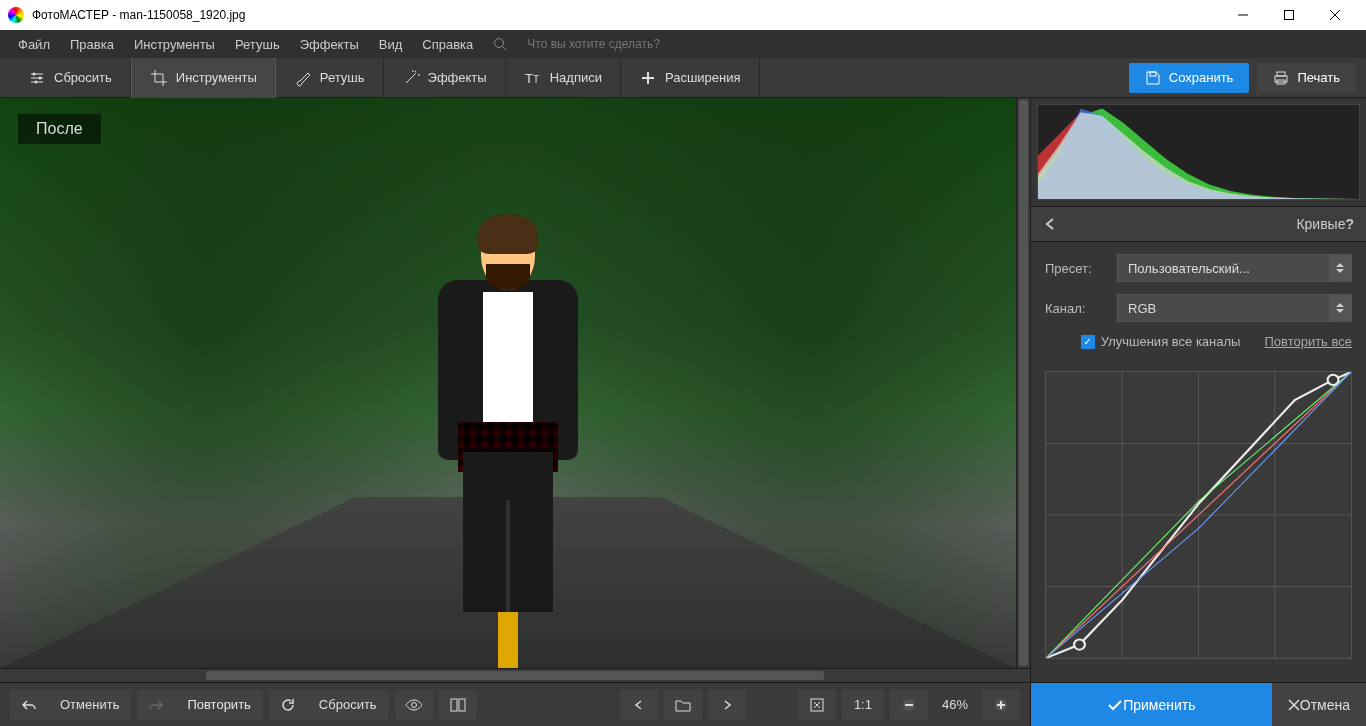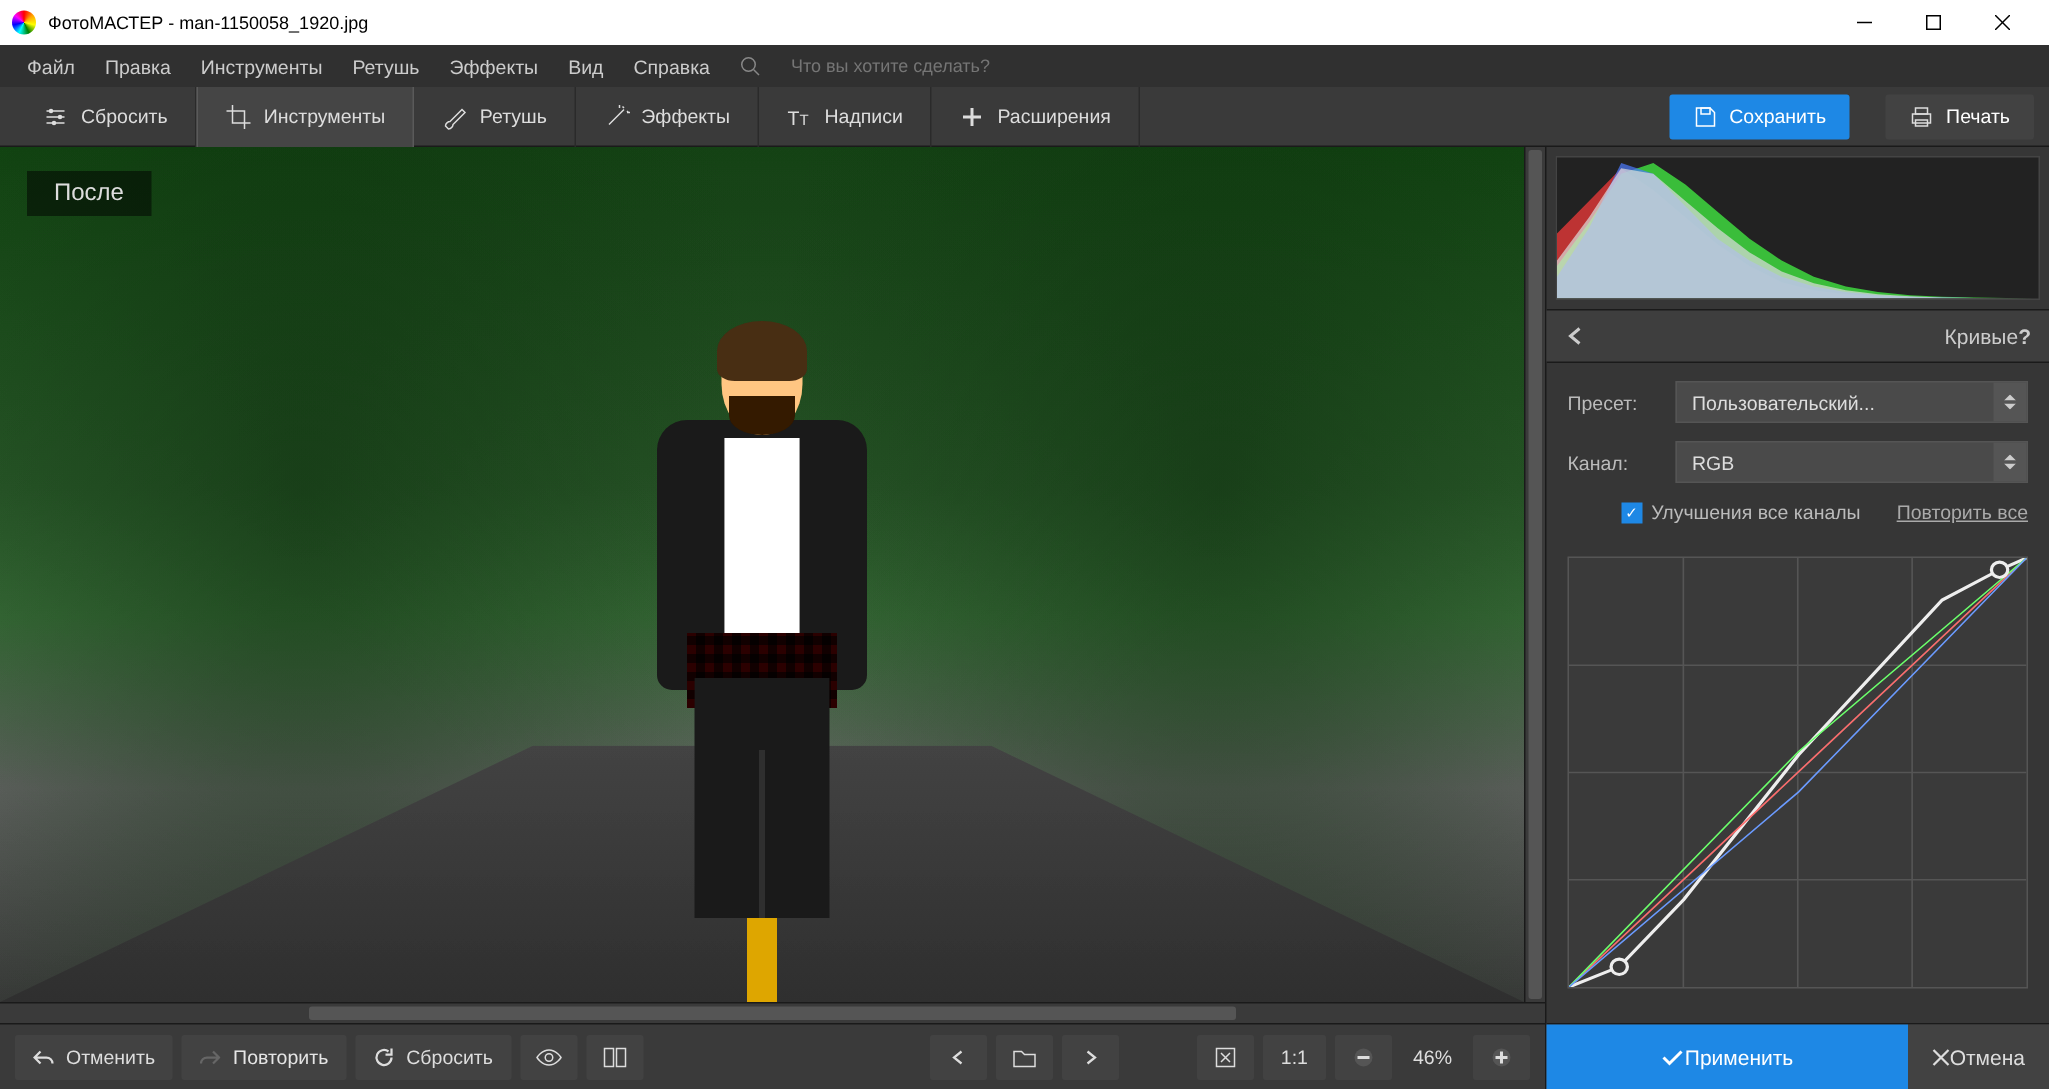--- a/index.html
+++ b/index.html
@@ -10,21 +10,21 @@
 .titlebar-btns{display:flex;gap:0}
 .titlebar-btn{width:46px;height:30px;display:flex;align-items:center;justify-content:center;cursor:pointer}
 .menubar{height:28px;background:#303030;display:flex;align-items:center;padding:0 8px;font-size:13px;color:#ccc;gap:0}
 .menu-item{padding:4px 10px;cursor:pointer}
 .search-area{display:flex;align-items:center;margin-left:10px;color:#888}
 .search-input{background:transparent;border:none;color:#22c55e;font-size:12px;margin-left:20px;outline:none;width:200px}
 .toolbar{height:40px;background:#3a3a3a;display:flex;align-items:center;padding:0 10px;gap:0;border-bottom:1px solid #1a1a1a}
 .tool-tab{height:40px;padding:0 18px;display:flex;align-items:center;gap:8px;color:#ddd;font-size:13px;cursor:pointer;border-right:1px solid #2a2a2a}
 .tool-tab.active{background:#454545;border:1px solid #5a5a5a;border-top:none;border-bottom:none}
 .tool-icon{width:18px;height:18px;display:inline-flex;align-items:center;justify-content:center}
-.toolbar-right{margin-left:auto;display:flex;gap:24px}
+.toolbar-right{margin-left:auto;display:flex;gap:8px}
 .btn{height:30px;display:flex;align-items:center;gap:8px;padding:0 16px;color:#fff;font-size:13px;cursor:pointer;border-radius:2px}
 .btn-primary{background:#1e88e5}
 .btn-secondary{background:#424242}
 .main{flex:1;display:flex;overflow:hidden}
 .canvas-area{flex:1;display:flex;flex-direction:column;background:#2a2a2a;position:relative}
 .canvas-viewport{flex:1;display:flex;position:relative;overflow:hidden}
 .canvas-half{flex:1;position:relative;overflow:hidden}
 .canvas-label{position:absolute;top:16px;right:18px;background:rgba(0,0,0,.5);color:#ddd;padding:6px 18px;font-size:16px;z-index:5}
 .canvas-half.after .canvas-label{right:auto;left:18px}
 .photo{position:absolute;inset:0;background:linear-gradient(#1a3a1a 0%,#2d4a2d 40%,#3a5a3a 55%,#555 75%,#333 100%);display:flex;align-items:flex-end;justify-content:center}
@@ -53,21 +53,21 @@
 .form-row{display:flex;align-items:center;margin-bottom:12px;gap:12px}
 .form-label{width:60px}
 .dropdown{flex:1;height:28px;background:#4a4a4a;border:1px solid #555;display:flex;align-items:center;padding:0 10px;cursor:pointer;position:relative;color:#ddd}
 .dropdown-handle{position:absolute;right:0;top:0;bottom:0;width:22px;background:#555;display:flex;flex-direction:column;align-items:center;justify-content:center;gap:2px}
 .chk-row{display:flex;align-items:center;justify-content:flex-end;gap:24px;margin-bottom:10px}
 .chk{display:flex;align-items:center;gap:6px;cursor:pointer}
 .chk-box{width:14px;height:14px;background:#1e88e5;display:flex;align-items:center;justify-content:center;color:#fff;font-size:10px}
 .link{color:#aaa;text-decoration:underline;cursor:pointer}
 .curves-box{height:288px;background:#3a3a3a;border:1px solid #555;margin:0 14px;position:relative}
 .footer{height:44px;background:#3a3a3a;display:flex;align-items:center;padding:0 10px;gap:6px;border-top:1px solid #1a1a1a}
-.foot-btn{height:30px;min-width:38px;padding:0 12px;background:#424242;color:#ddd;display:flex;align-items:center;justify-content:center;gap:8px;cursor:pointer;font-size:13px;border-radius:2px}
+.foot-btn{height:30px;min-width:38px;padding:0 12px;background:#424242;color:#ddd;display:flex;align-items:center;justify-content:center;gap:24px;cursor:pointer;font-size:13px;border-radius:2px}
 .foot-btn.disabled{color:#e5e5e5;cursor:default}
 .foot-btn.icon-only{padding:0;width:38px}
 .foot-sep{flex:1}
 .sidebar-footer{height:44px;background:#3a3a3a;display:flex;align-items:center;border-top:1px solid #1a1a1a}
 .apply-btn{flex:1;height:44px;background:#1e88e5;color:#fff;display:flex;align-items:center;justify-content:center;cursor:pointer;font-size:14px}
 .cancel-btn{height:44px;padding:0 16px;background:#424242;color:#ddd;display:flex;align-items:center;gap:0;cursor:pointer;font-size:14px}
 svg{display:block}
 </style>
 </head>
 <body>

